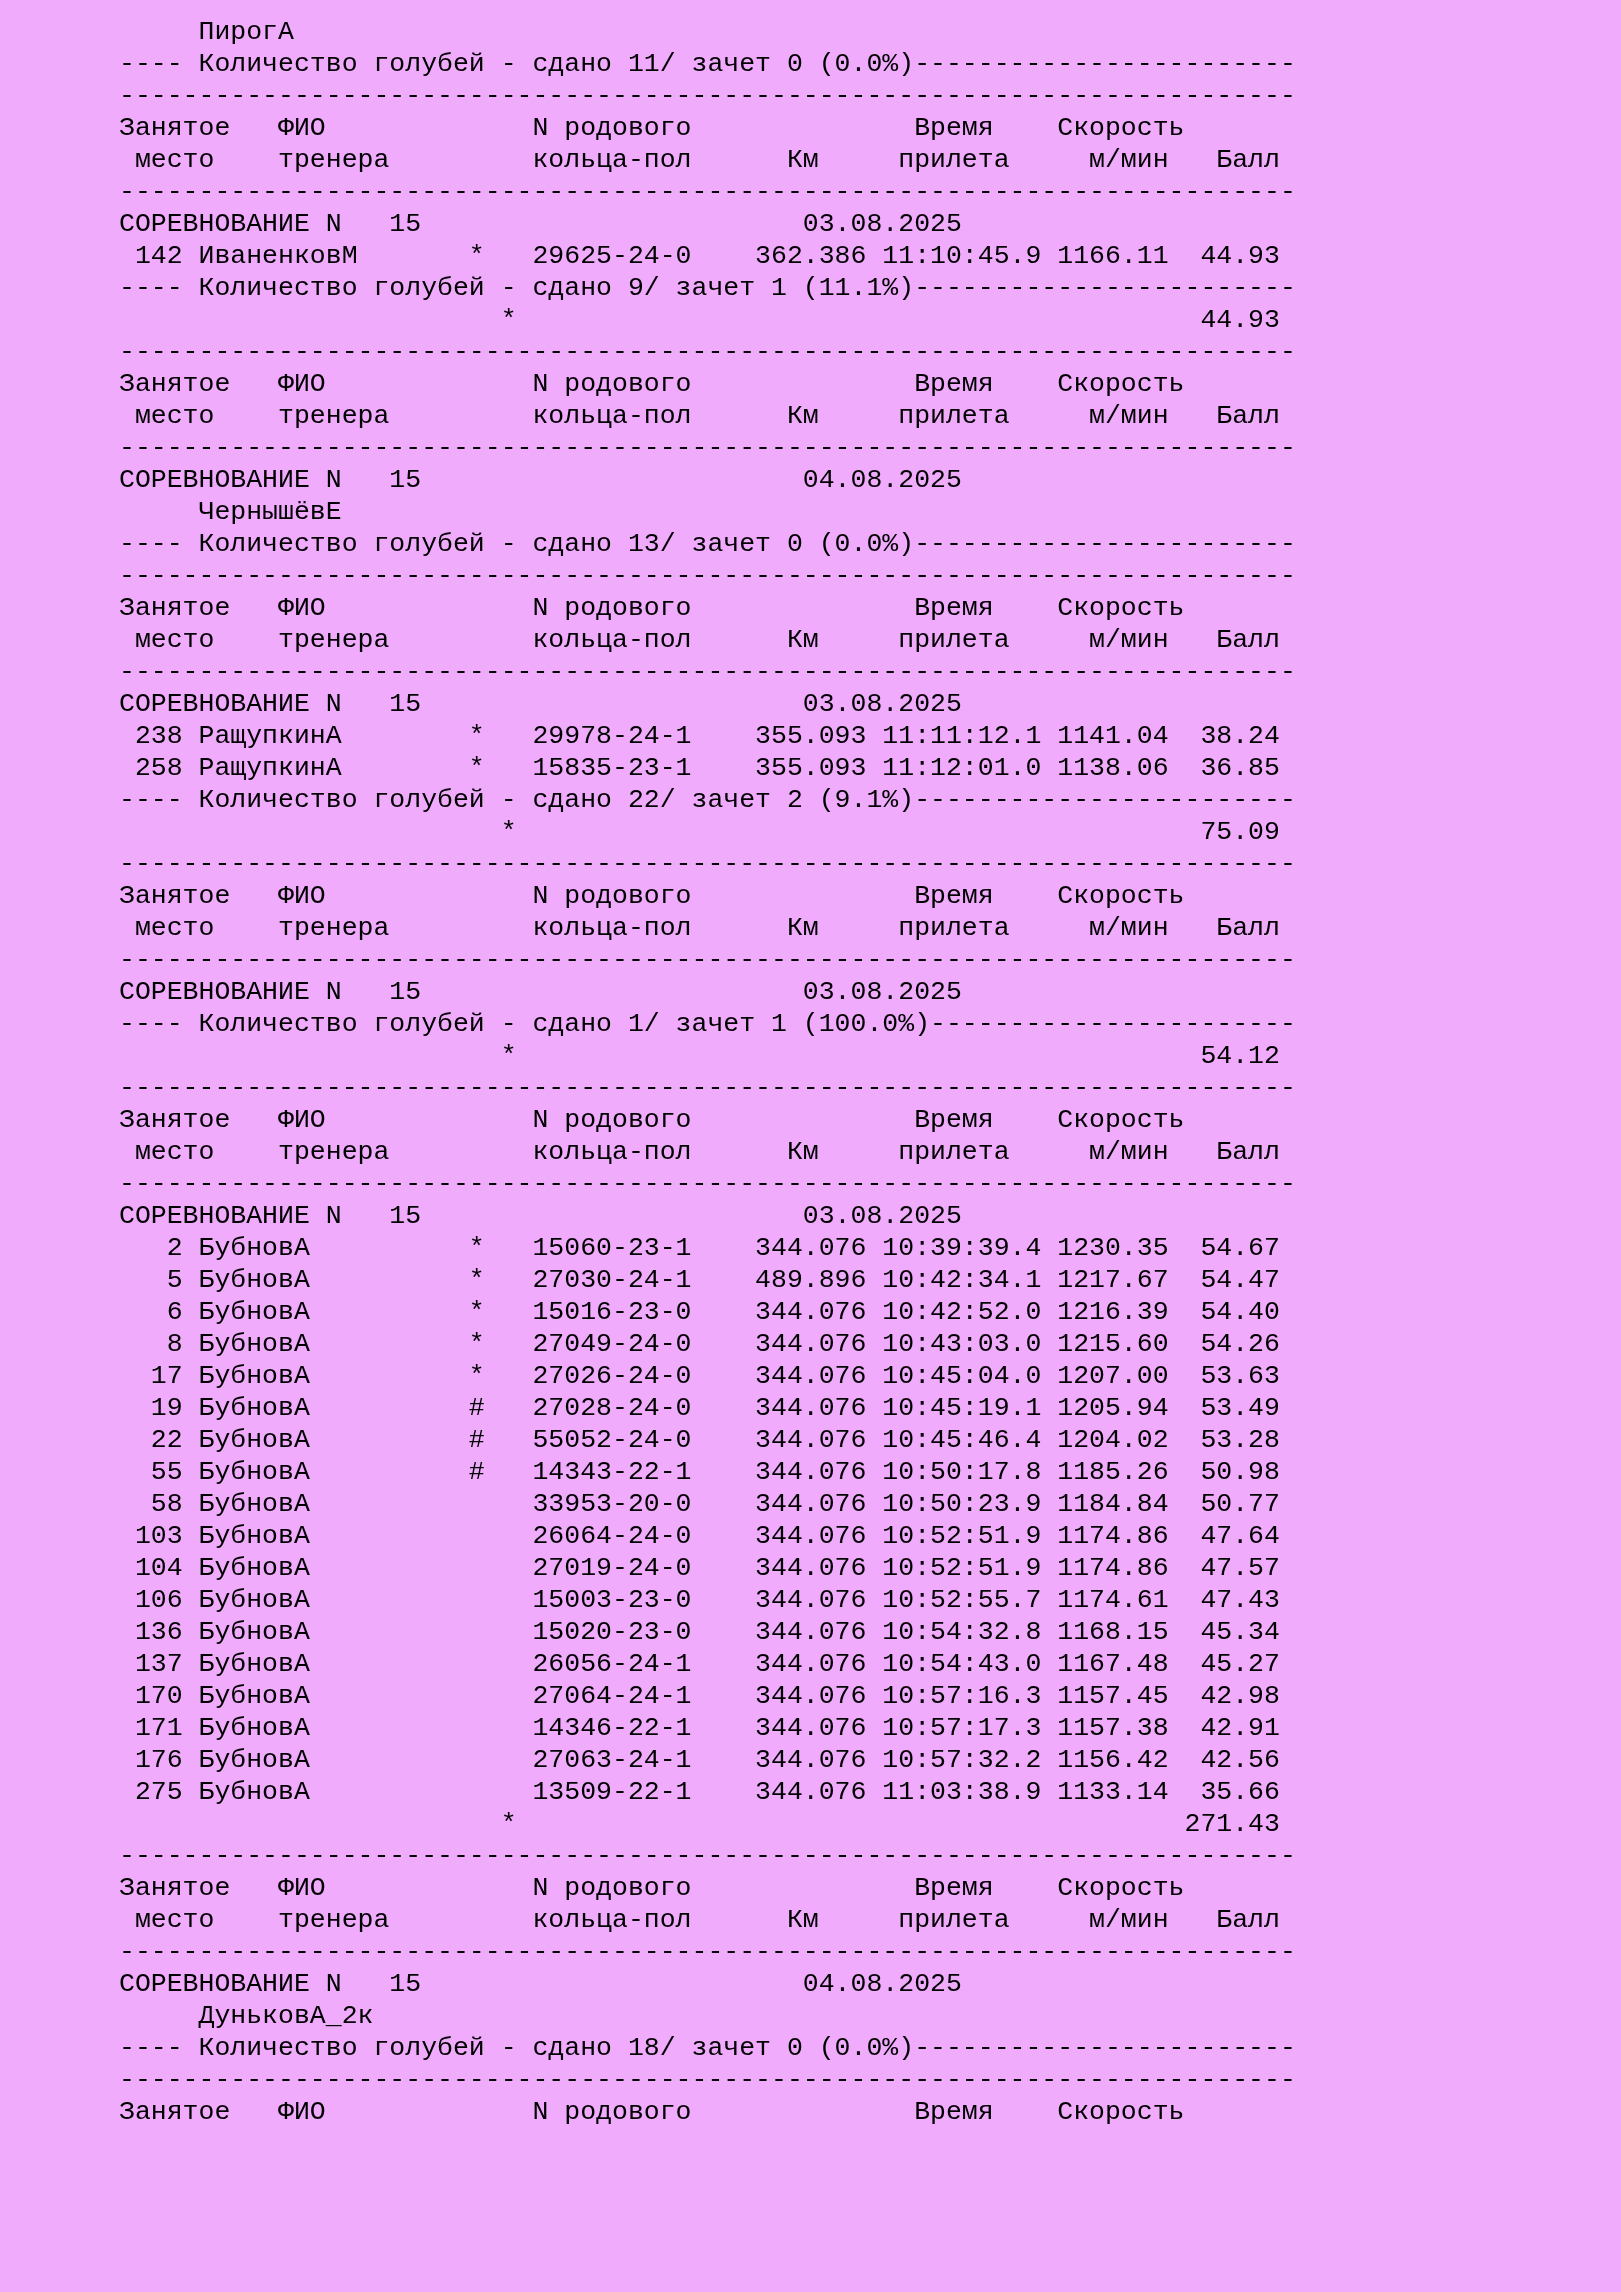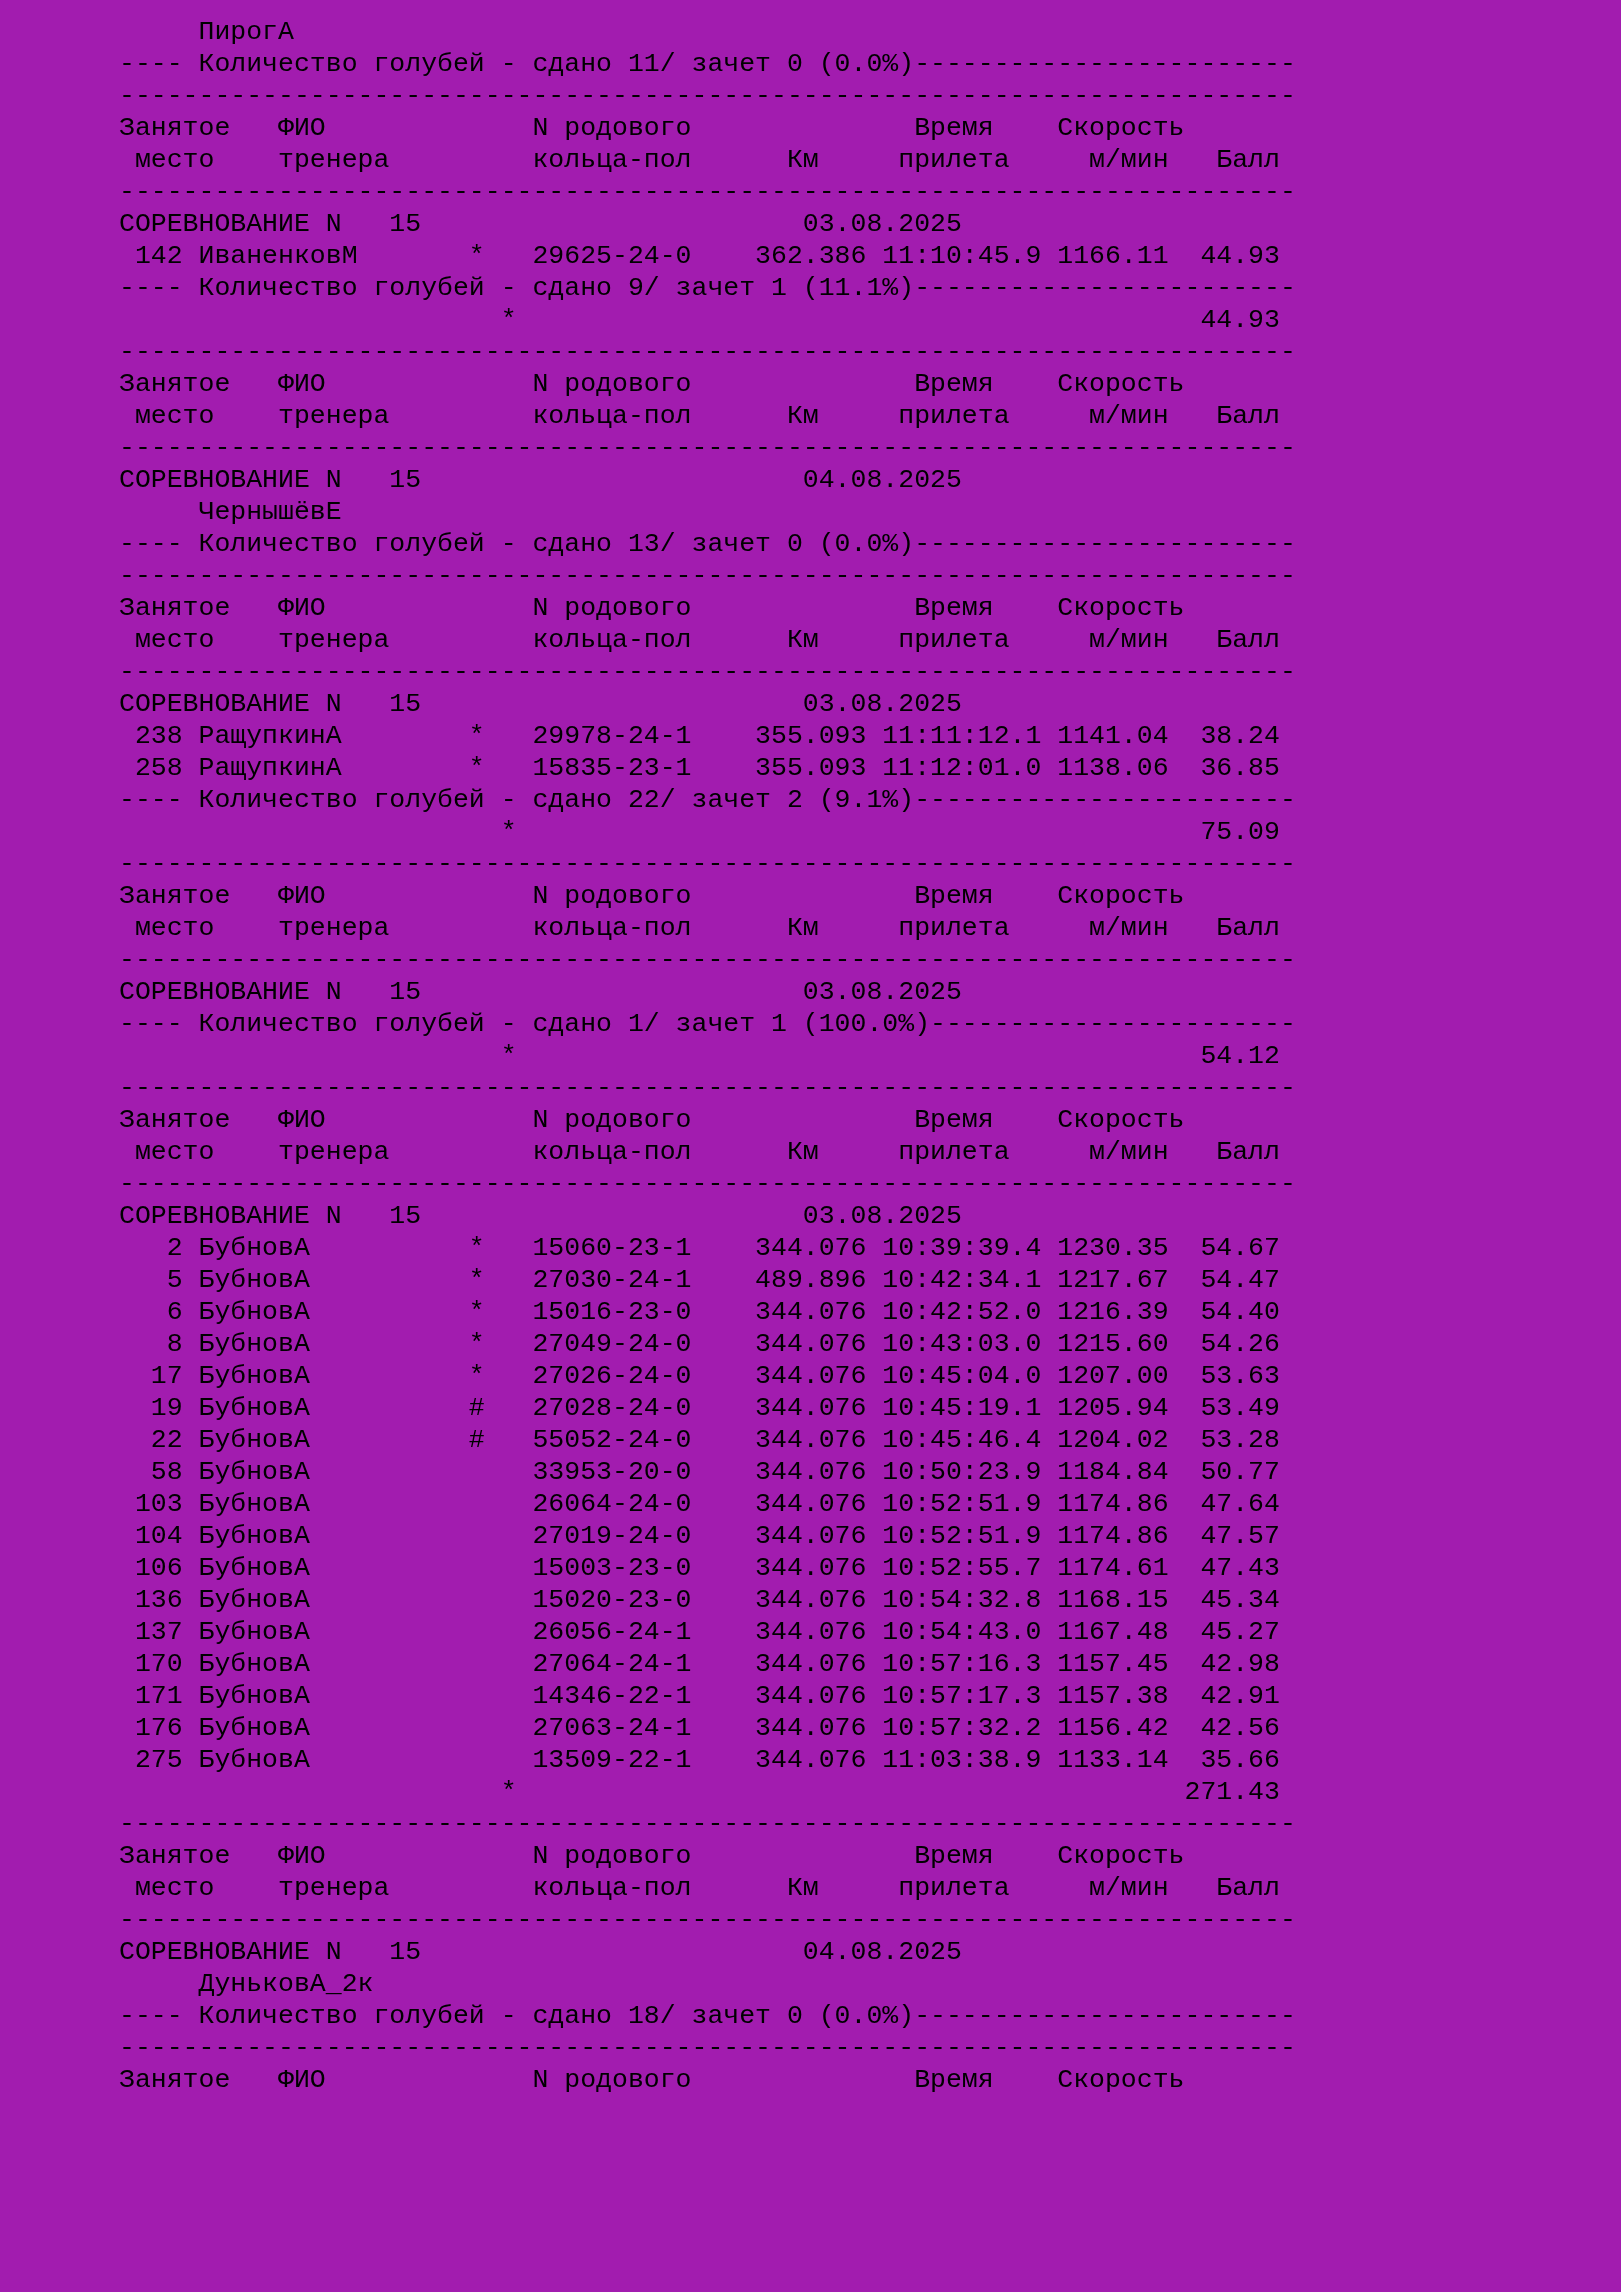--- a/index.html
+++ b/index.html
@@ -4,21 +4,21 @@
 <style>
   html, body {
     margin: 0;
     padding: 0;
     background: #ffffff;
   }
   .page {
     position: relative;
     width: 1621px;
     height: 2293px;
-    background: #a21caf;
+    background: #f0abfc;
     overflow: hidden;
   }
   .report {
     position: absolute;
     left: 119px;
     top: 15.7px;
     font-family: "Liberation Mono", "DejaVu Sans Mono", monospace;
     font-size: 26.5px;
     line-height: 32px;
     font-weight: 400;
@@ -73,20 +73,21 @@
       <div class="line"> место    тренера         кольца-пол      Км     прилета     м/мин   Балл</div>
       <div class="line">--------------------------------------------------------------------------</div>
       <div class="line">СОРЕВНОВАНИЕ N   15                        03.08.2025</div>
       <div class="line">   2 БубновА          *   15060-23-1    344.076 10:39:39.4 1230.35  54.67</div>
       <div class="line">   5 БубновА          *   27030-24-1    489.896 10:42:34.1 1217.67  54.47</div>
       <div class="line">   6 БубновА          *   15016-23-0    344.076 10:42:52.0 1216.39  54.40</div>
       <div class="line">   8 БубновА          *   27049-24-0    344.076 10:43:03.0 1215.60  54.26</div>
       <div class="line">  17 БубновА          *   27026-24-0    344.076 10:45:04.0 1207.00  53.63</div>
       <div class="line">  19 БубновА          #   27028-24-0    344.076 10:45:19.1 1205.94  53.49</div>
       <div class="line">  22 БубновА          #   55052-24-0    344.076 10:45:46.4 1204.02  53.28</div>
+      <div class="line">  55 БубновА          #   14343-22-1    344.076 10:50:17.8 1185.26  50.98</div>
       <div class="line">  58 БубновА              33953-20-0    344.076 10:50:23.9 1184.84  50.77</div>
       <div class="line"> 103 БубновА              26064-24-0    344.076 10:52:51.9 1174.86  47.64</div>
       <div class="line"> 104 БубновА              27019-24-0    344.076 10:52:51.9 1174.86  47.57</div>
       <div class="line"> 106 БубновА              15003-23-0    344.076 10:52:55.7 1174.61  47.43</div>
       <div class="line"> 136 БубновА              15020-23-0    344.076 10:54:32.8 1168.15  45.34</div>
       <div class="line"> 137 БубновА              26056-24-1    344.076 10:54:43.0 1167.48  45.27</div>
       <div class="line"> 170 БубновА              27064-24-1    344.076 10:57:16.3 1157.45  42.98</div>
       <div class="line"> 171 БубновА              14346-22-1    344.076 10:57:17.3 1157.38  42.91</div>
       <div class="line"> 176 БубновА              27063-24-1    344.076 10:57:32.2 1156.42  42.56</div>
       <div class="line"> 275 БубновА              13509-22-1    344.076 11:03:38.9 1133.14  35.66</div>

